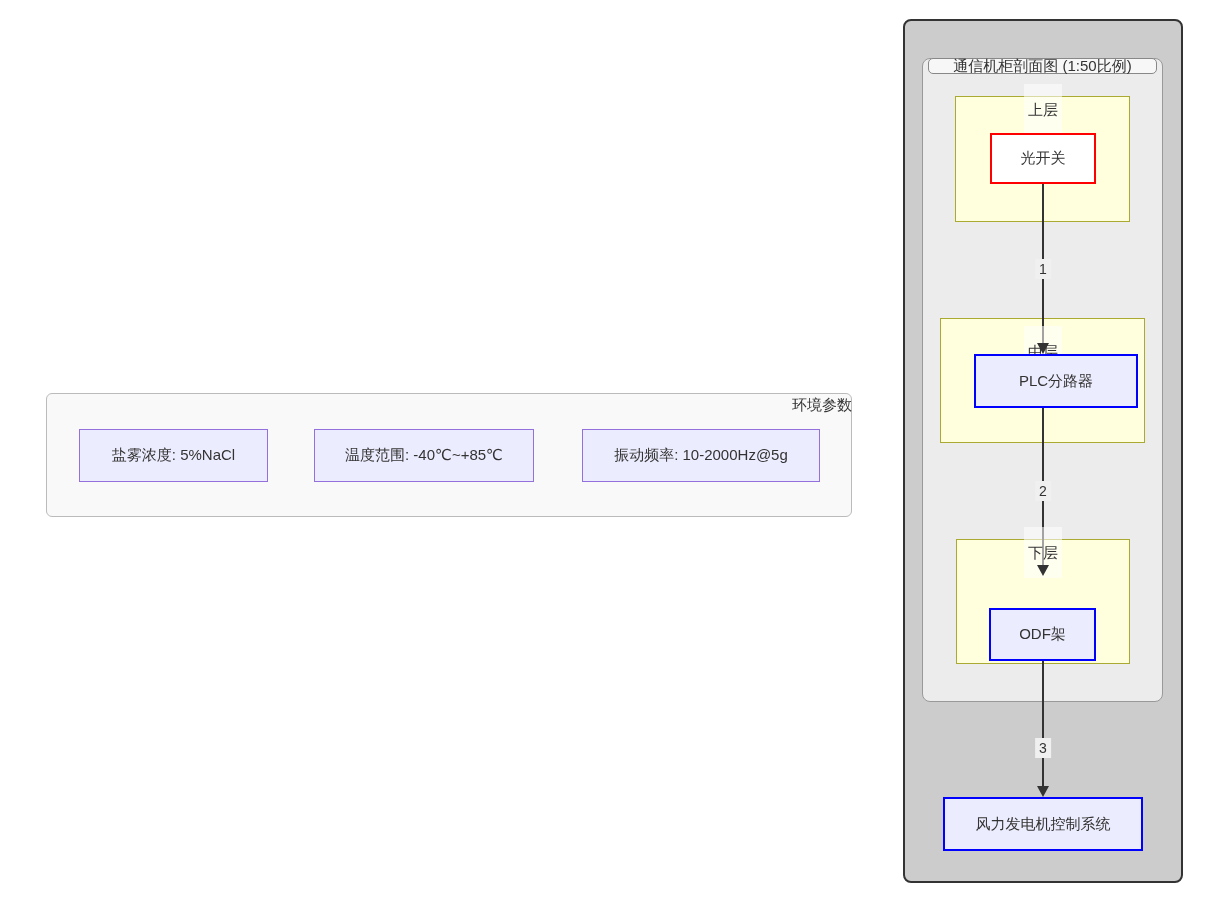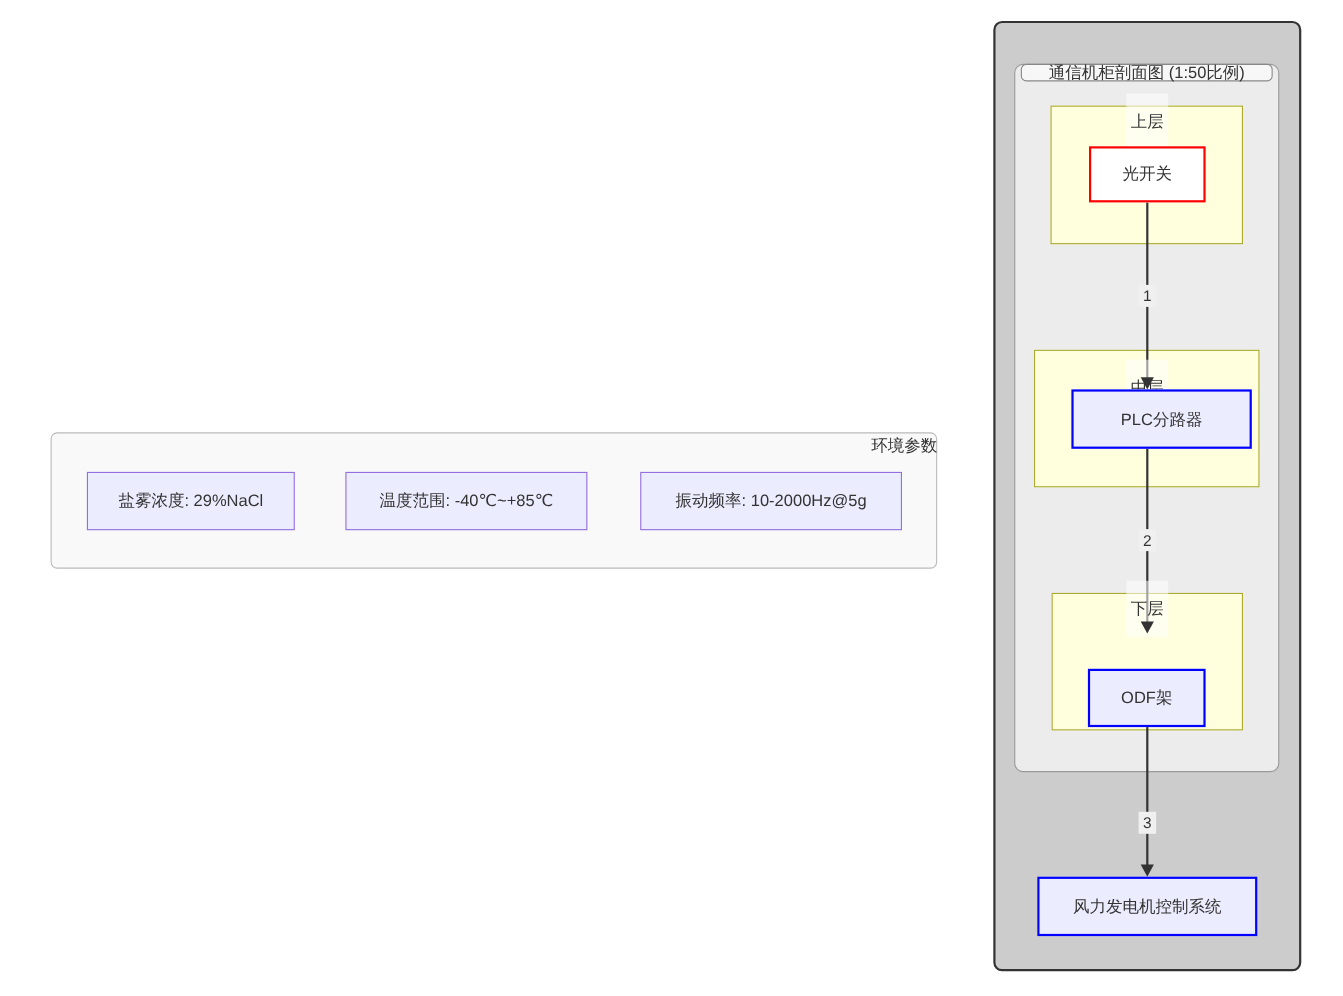--- a/index.html
+++ b/index.html
@@ -62,21 +62,21 @@
   .ml3{top:738px;}
 </style>
 </head>
 <body>
 
 <div id="canvas">
 
   <div class="abs env-box"></div>
   <div class="abs env-title">环境参数</div>
   <div class="abs env-node n1">
-    <span>盐雾浓度: 29%NaCl</span>
+    <span>盐雾浓度: 5%NaCl</span>
   </div>
   <div class="abs env-node n2">
     <span>温度范围: -40℃~+85℃</span>
   </div>
   <div class="abs env-node n3">
     <span>振动频率: 10-2000Hz@5g</span>
   </div>
 
   <div class="abs station-box"></div>
 

